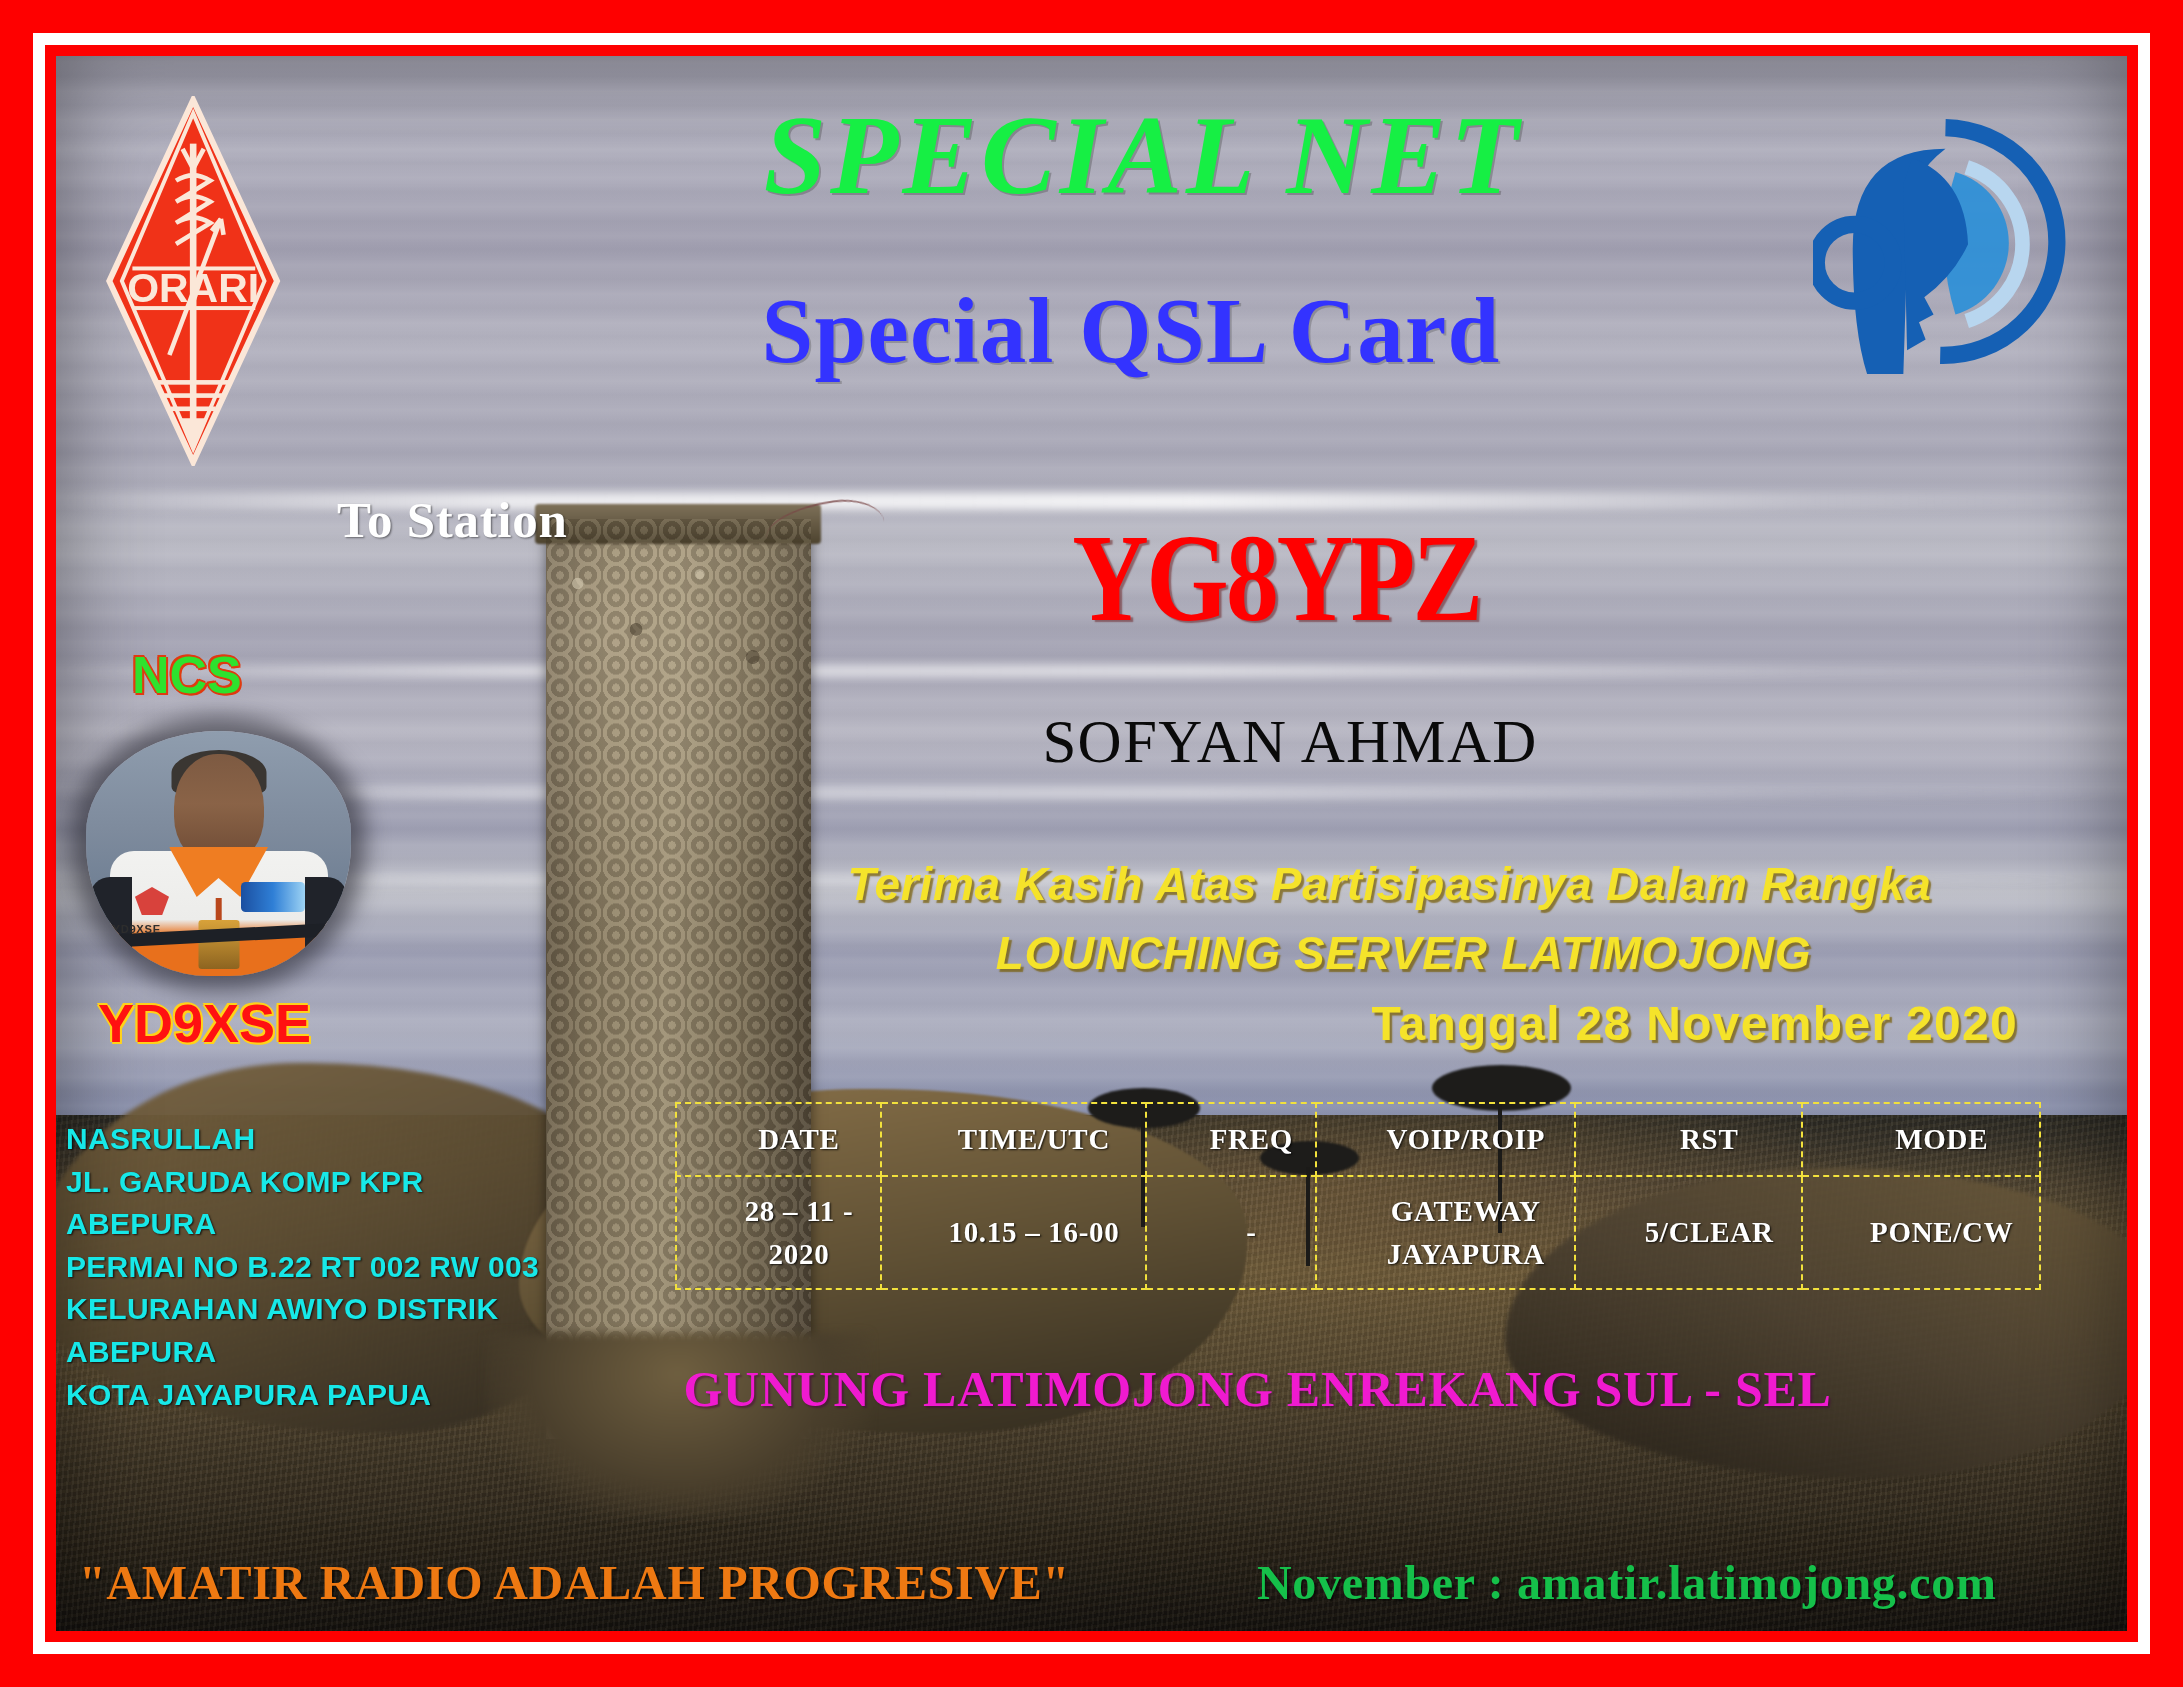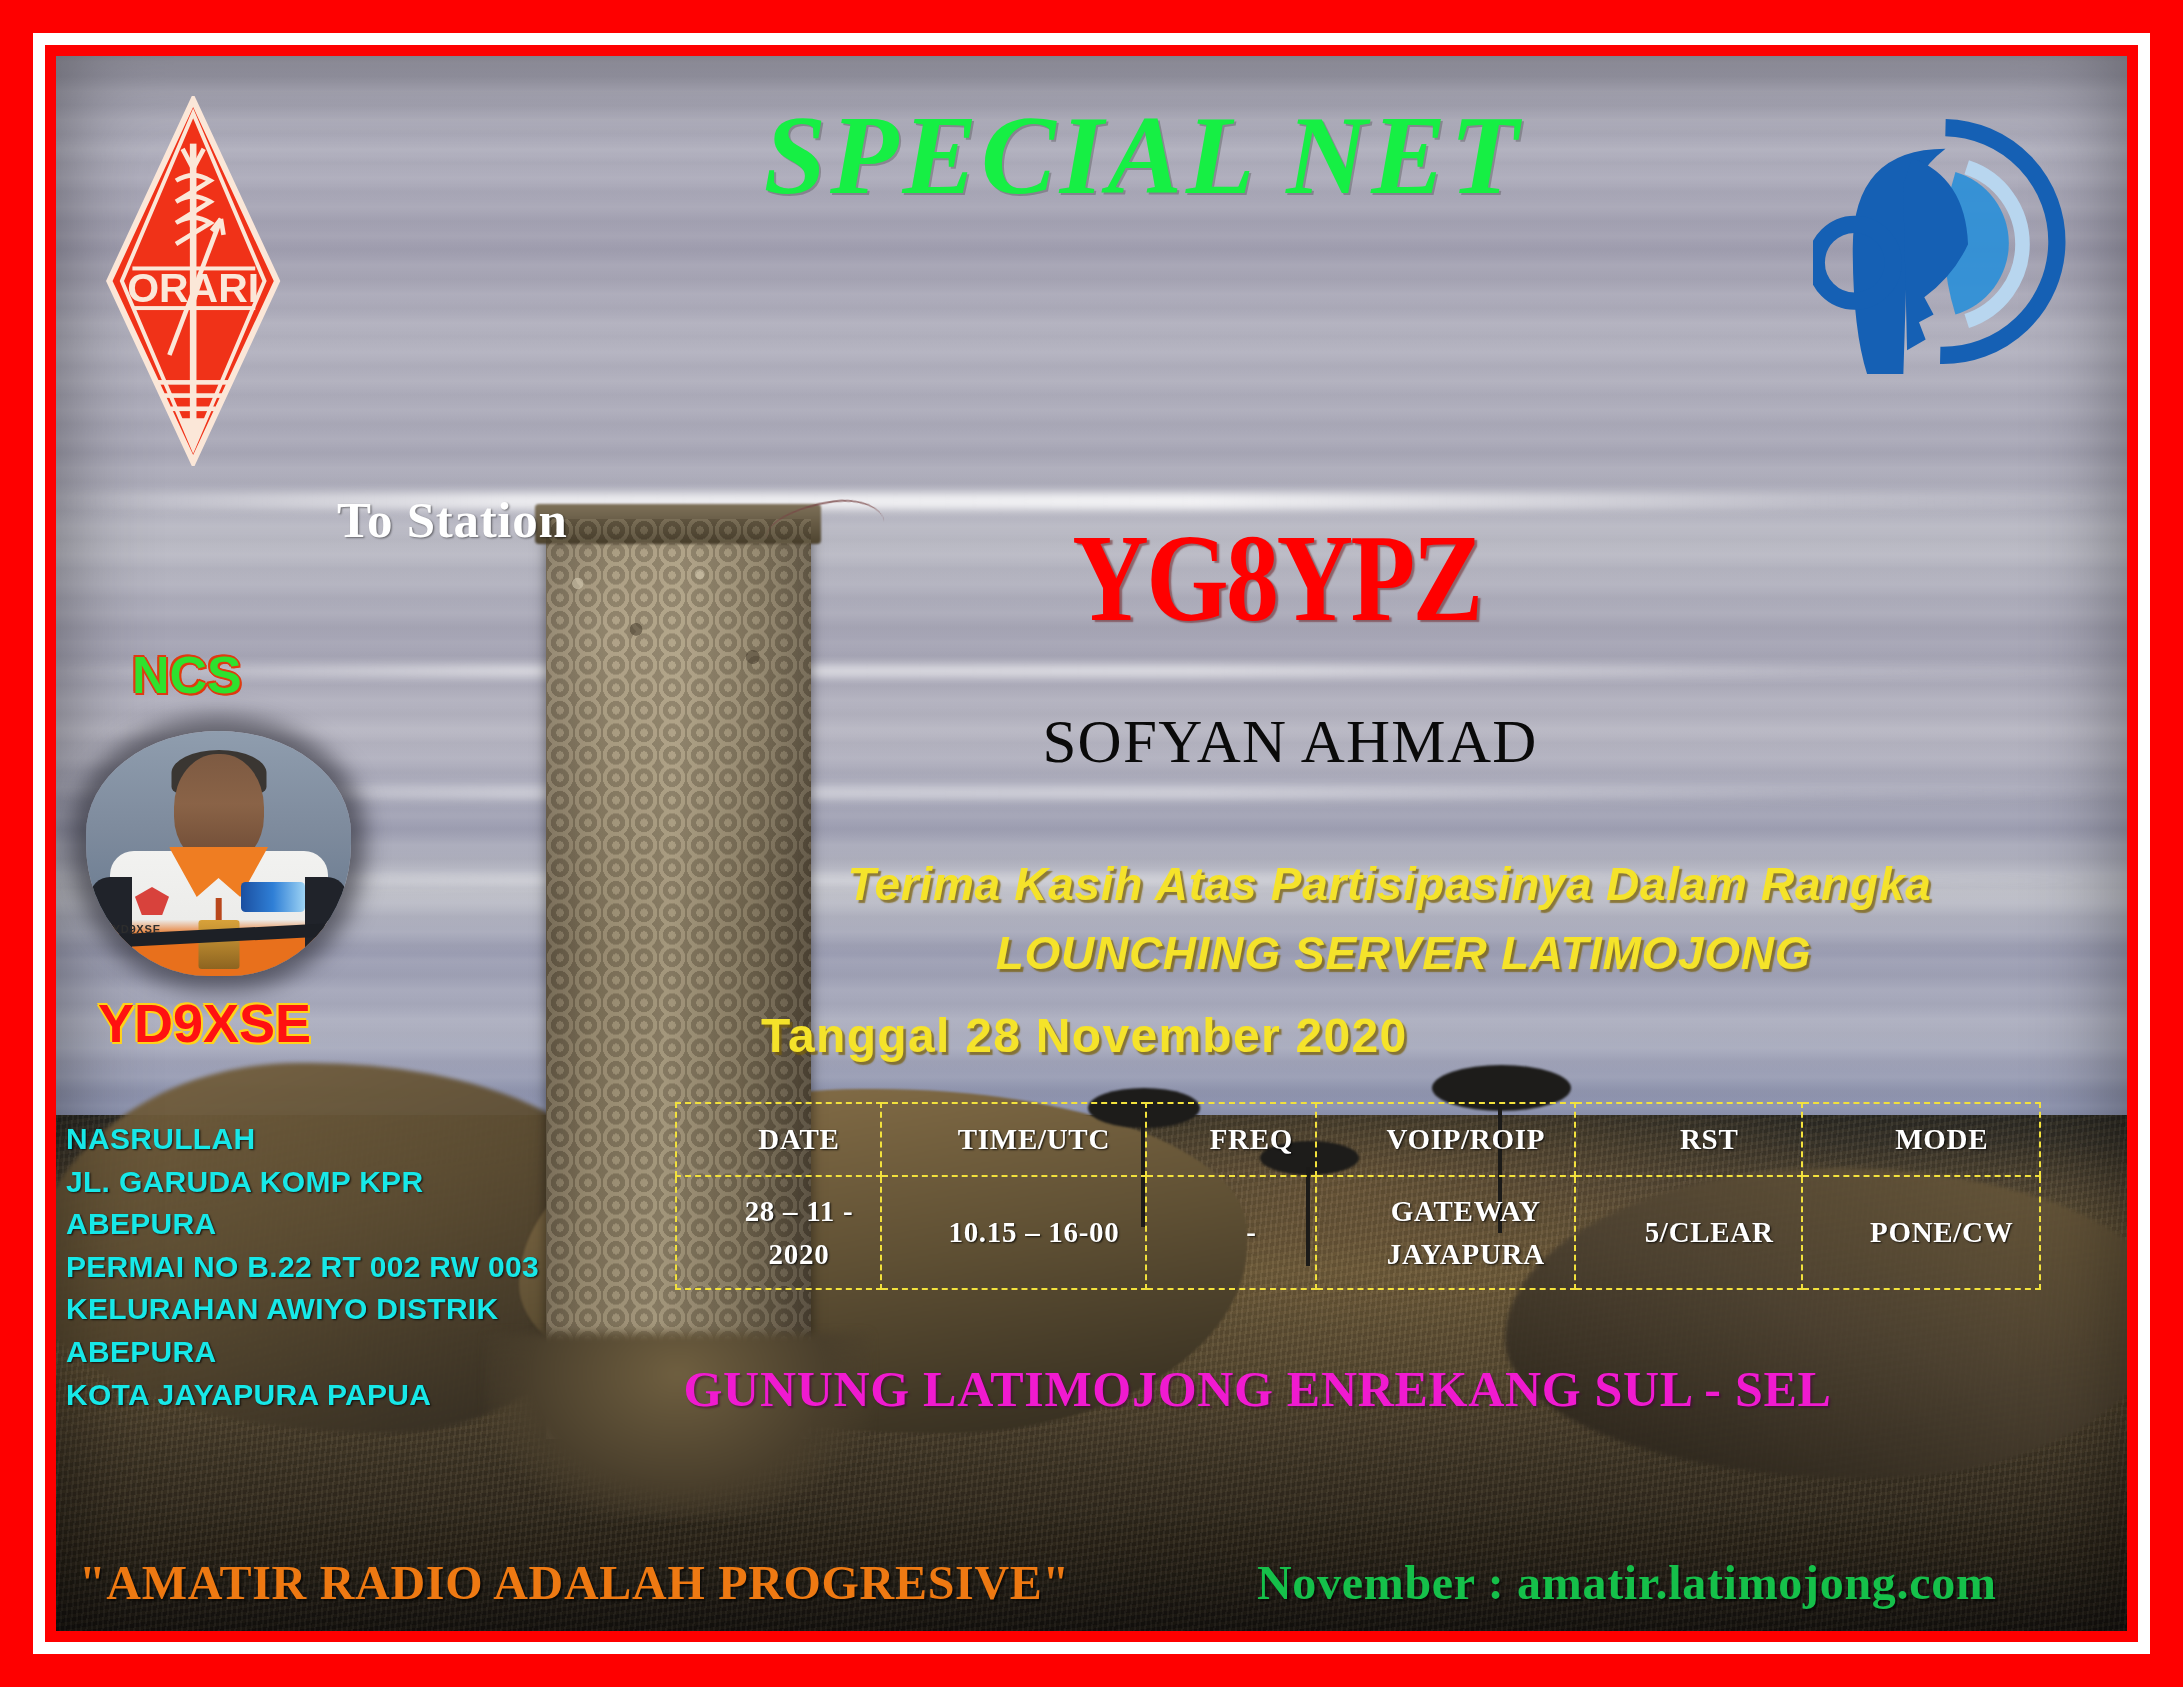--- a/index.html
+++ b/index.html
@@ -126,21 +126,21 @@
       text-shadow:2.6px 2px 1.3px rgba(90,0,0,.45);}
 
   #opname{left:860px;top:711px;width:860px;text-align:center;
       font-family:"Liberation Serif",serif;font-weight:normal;font-size:61px;line-height:1;
       color:#0a0a0a;letter-spacing:1.3px;}
 
   .ylw{font-family:"Liberation Sans",sans-serif;font-weight:bold;color:#f5e32a;
        text-shadow:2.6px 2.6px 1.3px rgba(120,95,10,.75);}
   #thanks1{left:761px;top:857px;width:1257px;text-align:center;font-size:46px;letter-spacing:0.7px;font-style:italic;}
   #thanks2{left:775px;top:926px;width:1257px;text-align:center;font-size:46px;font-style:italic;letter-spacing:0.7px;}
-  #thanks3{left:761px;top:996px;width:1257px;text-align:left;font-size:48px;letter-spacing:1.3px;margin-top:12px;}
+  #thanks3{left:761px;top:996px;width:1257px;text-align:right;font-size:48px;letter-spacing:1.3px;}
 
   
   #ncs-label{left:132px;top:645px;font-family:"Liberation Sans",sans-serif;font-weight:bold;
       font-size:52px;color:#2ee22e;
       text-shadow:-2px 0 #e03b10,2px 0 #e03b10,0 -2px #e03b10,0 2px #e03b10,2px 2px #e03b10,-2px -2px #e03b10;}
   #ncs-photo{left:86px;top:731px;width:265px;height:245px;overflow:hidden;
       border-radius:50% 50% 46% 46% / 42% 42% 54% 54%;
       box-shadow:0 0 22.5px 14.6px rgba(25,25,35,.55);
       background:linear-gradient(180deg,#8f9dae 0%,#7e8b9d 40%,#5d7188 100%);}
   #ncs-photo .head{position:absolute;left:50%;top:22.5px;transform:translateX(-50%);
@@ -260,20 +260,21 @@
   <svg class="abs" id="hp-logo" viewBox="0 0 400 400">
     <path d="M200 28 a172 172 0 1 1 -8 344" fill="none" stroke="#1560b4" stroke-width="26"></path>
     <path d="M215 95 a112 112 0 0 1 0 215 q-34 -108 0 -215 Z" fill="#2a8fd8" opacity="0.9"></path>
     <path d="M232 88 a122 122 0 0 1 0 232" fill="none" stroke="#b8d6ef" stroke-width="22"></path>
     <path d="M60 210 q0 -150 140 -150 q-52 40 -56 96 l-10 320 q-74 -40 -74 -266 Z" fill="#1560b4"></path>
     <path d="M150 74 q80 30 84 130 q-22 48 -66 80 l14 26 l-22 12 l10 26 l-28 16 l-6 -250 Z" fill="#1560b4"></path>
     <circle cx="63" cy="232" r="58" fill="none" stroke="#1560b4" stroke-width="26"></circle>
   </svg>
 
   <div class="abs" id="title-special-net">SPECIAL NET</div>
+  <div class="abs" id="title-qsl">Special QSL Card</div>
 
   <div class="abs" id="to-station">To Station</div>
 
   <div class="abs" id="callsign">YG8YPZ</div>
   <div class="abs" id="opname">SOFYAN AHMAD</div>
 
   <div class="abs ylw" id="thanks1">Terima Kasih Atas Partisipasinya Dalam Rangka</div>
   <div class="abs ylw" id="thanks2">LOUNCHING SERVER LATIMOJONG</div>
   <div class="abs ylw" id="thanks3">Tanggal  28  November  2020</div>
 

